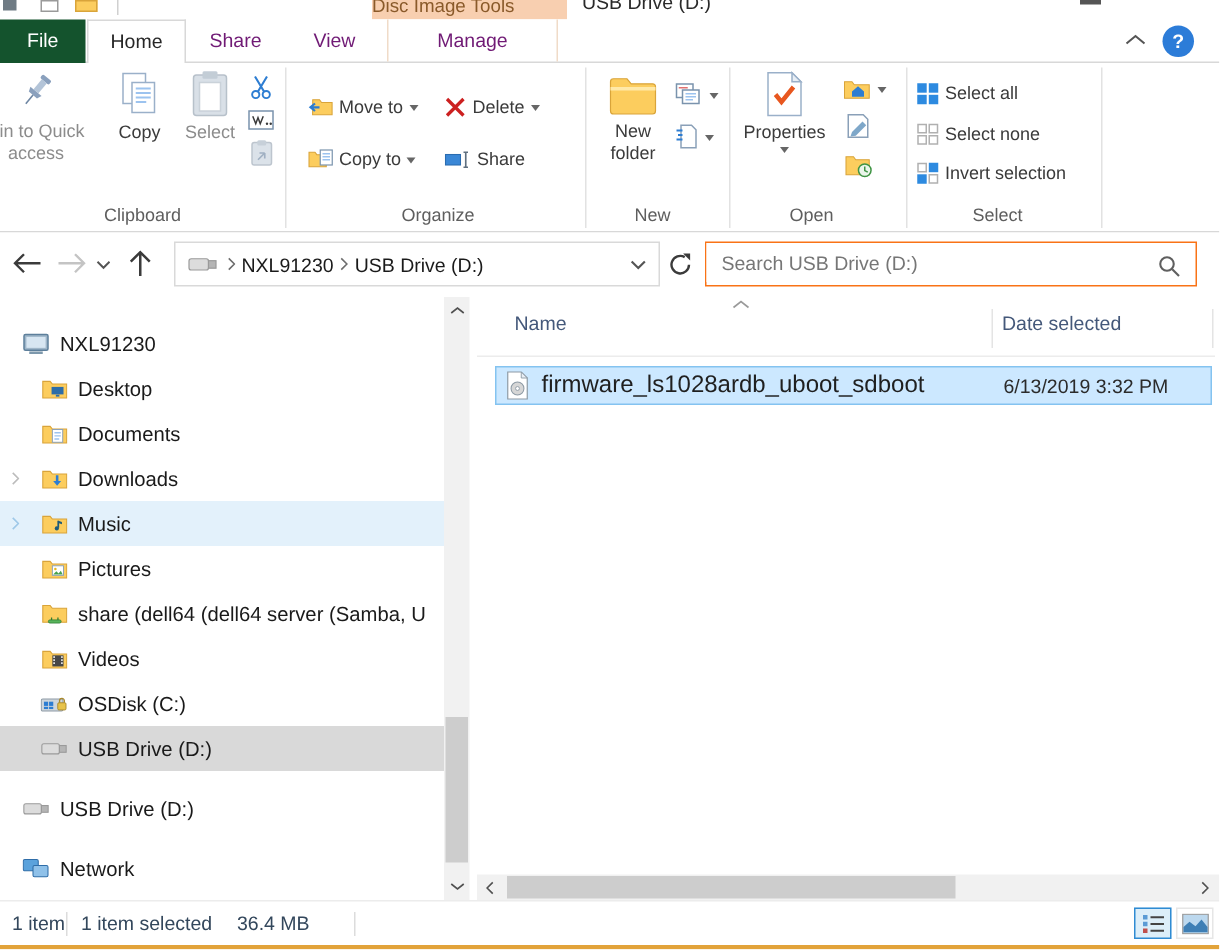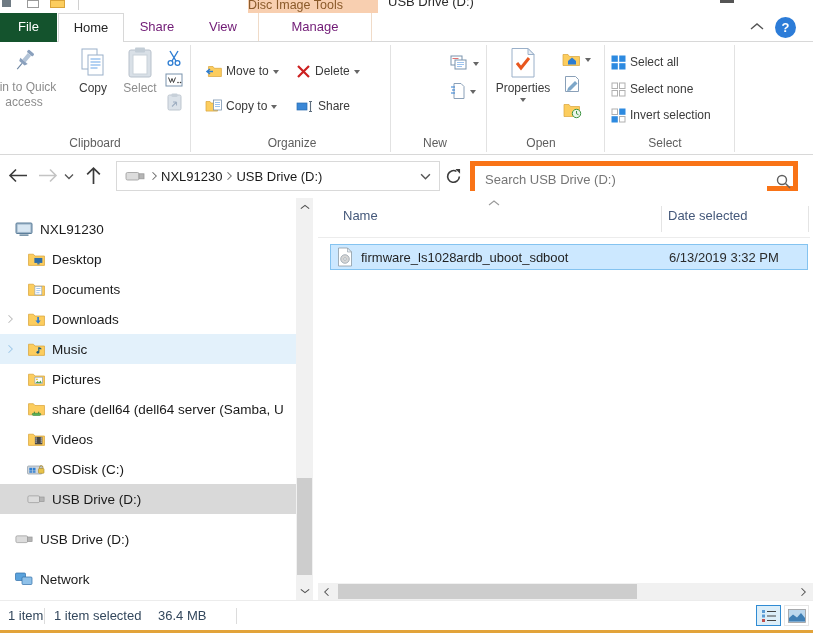--- a/index.html
+++ b/index.html
@@ -34,21 +34,21 @@
   .dim { color:#8c8c8c !important; }
   .rowbtn { position:absolute; height:22px; display:flex; align-items:center; gap:4px; font-size:12px; color:#3b3b3b; }
   .dd { width:0; height:0; border:3px solid transparent; border-top:4px solid #666; margin-top:4px; }
   .smallbtn { position:absolute; width:20px; height:20px; display:flex; align-items:center; justify-content:center; }
 
   
   #addressrow { left:0; top:155px; width:813px; height:43px; background:#fff; }
   .navbtn { position:absolute; top:13px; }
   #addrbox { left:116px; top:6px; width:324px; height:30px; border:1px solid #d9d9d9; background:#fff; display:flex; align-items:center; }
   .crumbtxt { font-size:13px; color:#1a1a1a; padding:0 4px; }
-  #searchbox { left:470px; top:6px; width:328px; height:30px; border:5px solid #f97316; background:#fff; }
+  #searchbox { left:470px; top:6px; width:328px; height:30px; border:1px solid #f97316; background:#fff; }
   #searchbox input { width:292px; height:26px; border:none; outline:none; font-size:13px; color:#1a1a1a;
      font-family:"Liberation Sans","DejaVu Sans",sans-serif; padding-left:10px; }
   #searchbox input::placeholder { color:#767676; opacity:1; }
 
   
   #sidebar { left:0; top:198px; width:296px; height:402px; background:#fff; overflow:hidden; }
   .srow { position:absolute; left:0; width:296px; height:30px; display:flex; align-items:center; font-size:13.5px; color:#1a1a1a; }
   .srow .chev { position:absolute; left:7px; }
   .sicon { display:inline-flex; width:18px; justify-content:center; }
   .ind0 { padding-left:15px; } .ind0 .slabel { padding-left:7px; }
@@ -58,21 +58,21 @@
   .selgray { background:#d9d9d9; }
 
   #vscroll { left:296px; top:198px; width:17px; height:402px; background:#f1f1f1; }
   #vthumb { position:absolute; left:1px; top:280px; width:15px; height:97px; background:#cdcdcd; }
   #content { left:318px; top:198px; width:495px; height:402px; background:#fff; }
   .colhead { position:absolute; top:10px; font-size:13px; color:#44587a; }
   .hline { position:absolute; top:8px; width:1px; height:26px; background:#e4e4e4; }
   #headunder { position:absolute; left:0; top:39px; width:492px; height:1px; background:#ececec; }
   #filerow { position:absolute; left:12px; top:46px; width:478px; height:26px; background:#cce8ff;
      border:1px solid #84c3f0; display:flex; align-items:center; }
-  #filerow .fname { font-size:13px; color:#1f1f1f; padding-left:8px; }
+  #filerow .fname { font-size:16px; color:#1f1f1f; padding-left:8px; }
   #filerow .fdate { position:absolute; left:338px; font-size:13px; color:#2b2b2b; }
 
   #hscroll { position:absolute; left:0; top:385px; width:495px; height:17px; background:#f1f1f1; }
   #hthumb { position:absolute; left:20px; top:1px; width:299px; height:15px; background:#cdcdcd; }
 
   
   #statusbar { left:0; top:600px; width:813px; height:30px; background:#fff; border-top:1px solid #ececec; }
   #statusbar .stxt { position:absolute; top:7px; font-size:13px; color:#33475c; }
   .vsep { position:absolute; top:7px; width:1px; height:16px; background:#dcdcdc; }
   .viewbtn { position:absolute; top:4px; width:25px; height:21px; display:flex; align-items:center; justify-content:center; }
@@ -198,20 +198,27 @@
     <div class="rowbtn" style="left:296px;top:53px;">
       <svg width="18" height="13" viewBox="0 0 18 13">
         <rect x="1" y="3" width="10" height="7" fill="#3a87d6" stroke="#2a6cb0" stroke-width=".7"></rect>
         <path d="M13 1.5h3M14.5 1.5v10M13 11.5h3" stroke="#5f6f7f" stroke-width="1.1" fill="none"></path>
       </svg>
       <span>Share</span>
     </div>
     <div class="glabel" style="left:217px;width:150px;">Organize</div>
     <div class="rdiv" style="left:390px;"></div>
 
+    <div class="bigbtn" style="left:396px;width:52px;">
+      <svg width="32" height="26" viewBox="0 0 32 26" style="margin:7px auto 3px">
+        <path d="M1 3.5Q1 1.5 3 1.5h9l2.8 3.4H29q2 0 2 2V23q0 2-2 2H3q-2 0-2-2z" fill="#fccd5e" stroke="#d9a43a" stroke-width=".8"></path>
+        <path d="M1 7h30v2.4H1z" fill="#ffe9a8"></path>
+      </svg>
+      <div class="lbl">New folder</div>
+    </div>
     <div class="rowbtn" style="left:450px;top:10px;">
       <svg width="19" height="17" viewBox="0 0 19 17">
         <rect x="1" y="1" width="11" height="9" fill="#fff" stroke="#7a93ad"></rect>
           <rect x="5" y="5" width="11" height="9" fill="#fff" stroke="#7a93ad"></rect>
         <g stroke="#9cc3ef" stroke-width="1">
             <path d="M7 7.5h7M7 9.5h7M7 11.5h5"></path>
           </g>
           <path d="M2.5 3.5h6" stroke="#e07070" stroke-width="1"></path>
       </svg>
       <span class="dd"></span>

